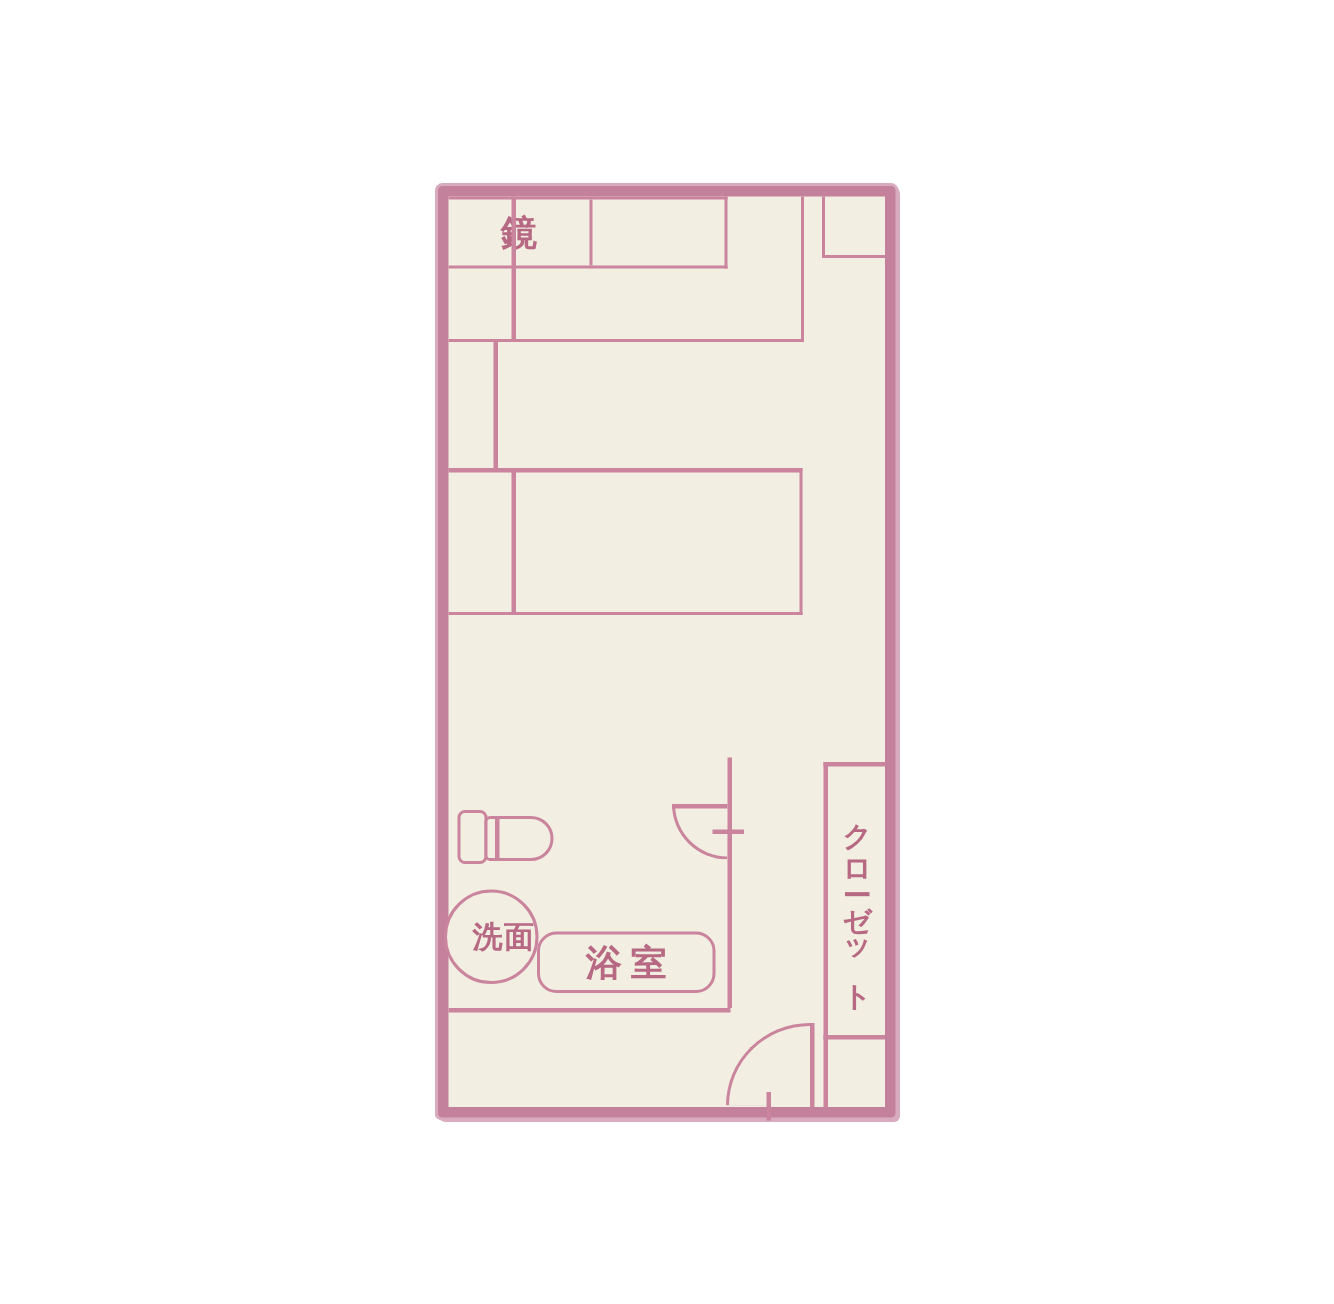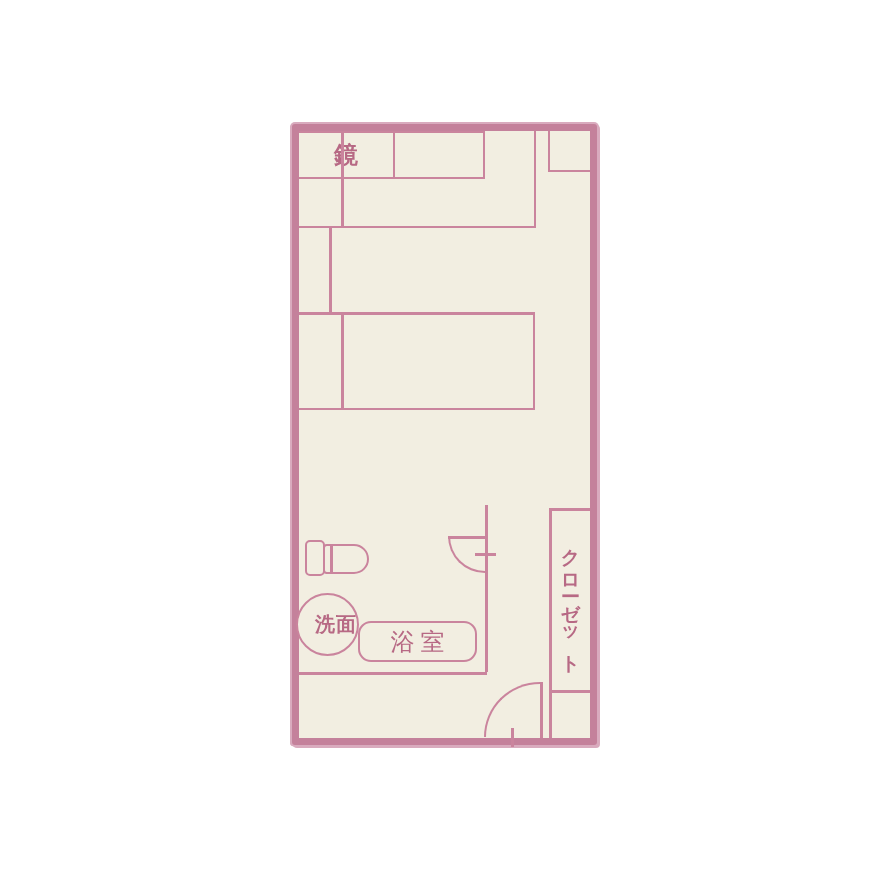--- a/index.html
+++ b/index.html
@@ -50,21 +50,21 @@
   .door1-leaf{left:149px;top:405px;width:37px;}
   .door1-arc{position:absolute;left:149px;top:405px;width:37px;height:37px;border-left:2.5px solid var(--line);border-bottom:2.5px solid var(--line);border-bottom-left-radius:100% 100%;}
   .door1-tick{left:176px;top:422px;width:21px;}
   
   .toilet-tank{position:absolute;left:6px;top:409px;width:20px;height:36px;border:2.5px solid var(--line);border-radius:5px;background:var(--floor);}
   .toilet-bowl{position:absolute;left:24px;top:413px;width:46px;height:30px;border:2.5px solid var(--line);border-radius:4px 16px 16px 4px;background:var(--floor);}
   .toilet-hinge{left:31px;top:414px;height:28px;}
   
   .basin{position:absolute;left:-3px;top:462px;width:63px;height:63px;border:2.5px solid var(--line);border-radius:50%;background:var(--floor);display:flex;align-items:center;justify-content:flex-end;color:var(--text);font-size:20px;font-weight:600;letter-spacing:1px;}
   
-  .bath{position:absolute;left:59px;top:490px;width:119px;height:41px;border:2.5px solid var(--line);border-radius:13px;background:var(--floor);display:flex;align-items:center;justify-content:center;color:var(--text);font-size:24px;font-weight:400;letter-spacing:6px;text-indent:6px;}
+  .bath{position:absolute;left:59px;top:490px;width:119px;height:41px;border:2.5px solid var(--line);border-radius:13px;background:var(--floor);display:flex;align-items:center;justify-content:center;color:var(--text);font-size:24px;font-weight:700;letter-spacing:6px;text-indent:6px;}
   
   .closet-left{left:250px;top:377px;height:230px;}
   .closet-top{left:250px;top:377px;width:41px;}
   .closet-bottom{left:250px;top:559px;width:41px;}
   .closet-label{position:absolute;left:252px;top:385px;width:39px;height:170px;display:flex;align-items:center;justify-content:center;writing-mode:vertical-rl;text-orientation:mixed;color:var(--text);font-size:19px;font-weight:600;letter-spacing:4px;}
   
   .door2-leaf{left:241px;top:551px;height:56px;}
   .door2-arc{position:absolute;left:185px;top:551px;width:56px;height:55px;border-top:2.5px solid var(--line);border-left:2.5px solid var(--line);border-top-left-radius:100% 100%;}
   .door2-tick{left:212px;top:597px;height:19px;}
 </style>

